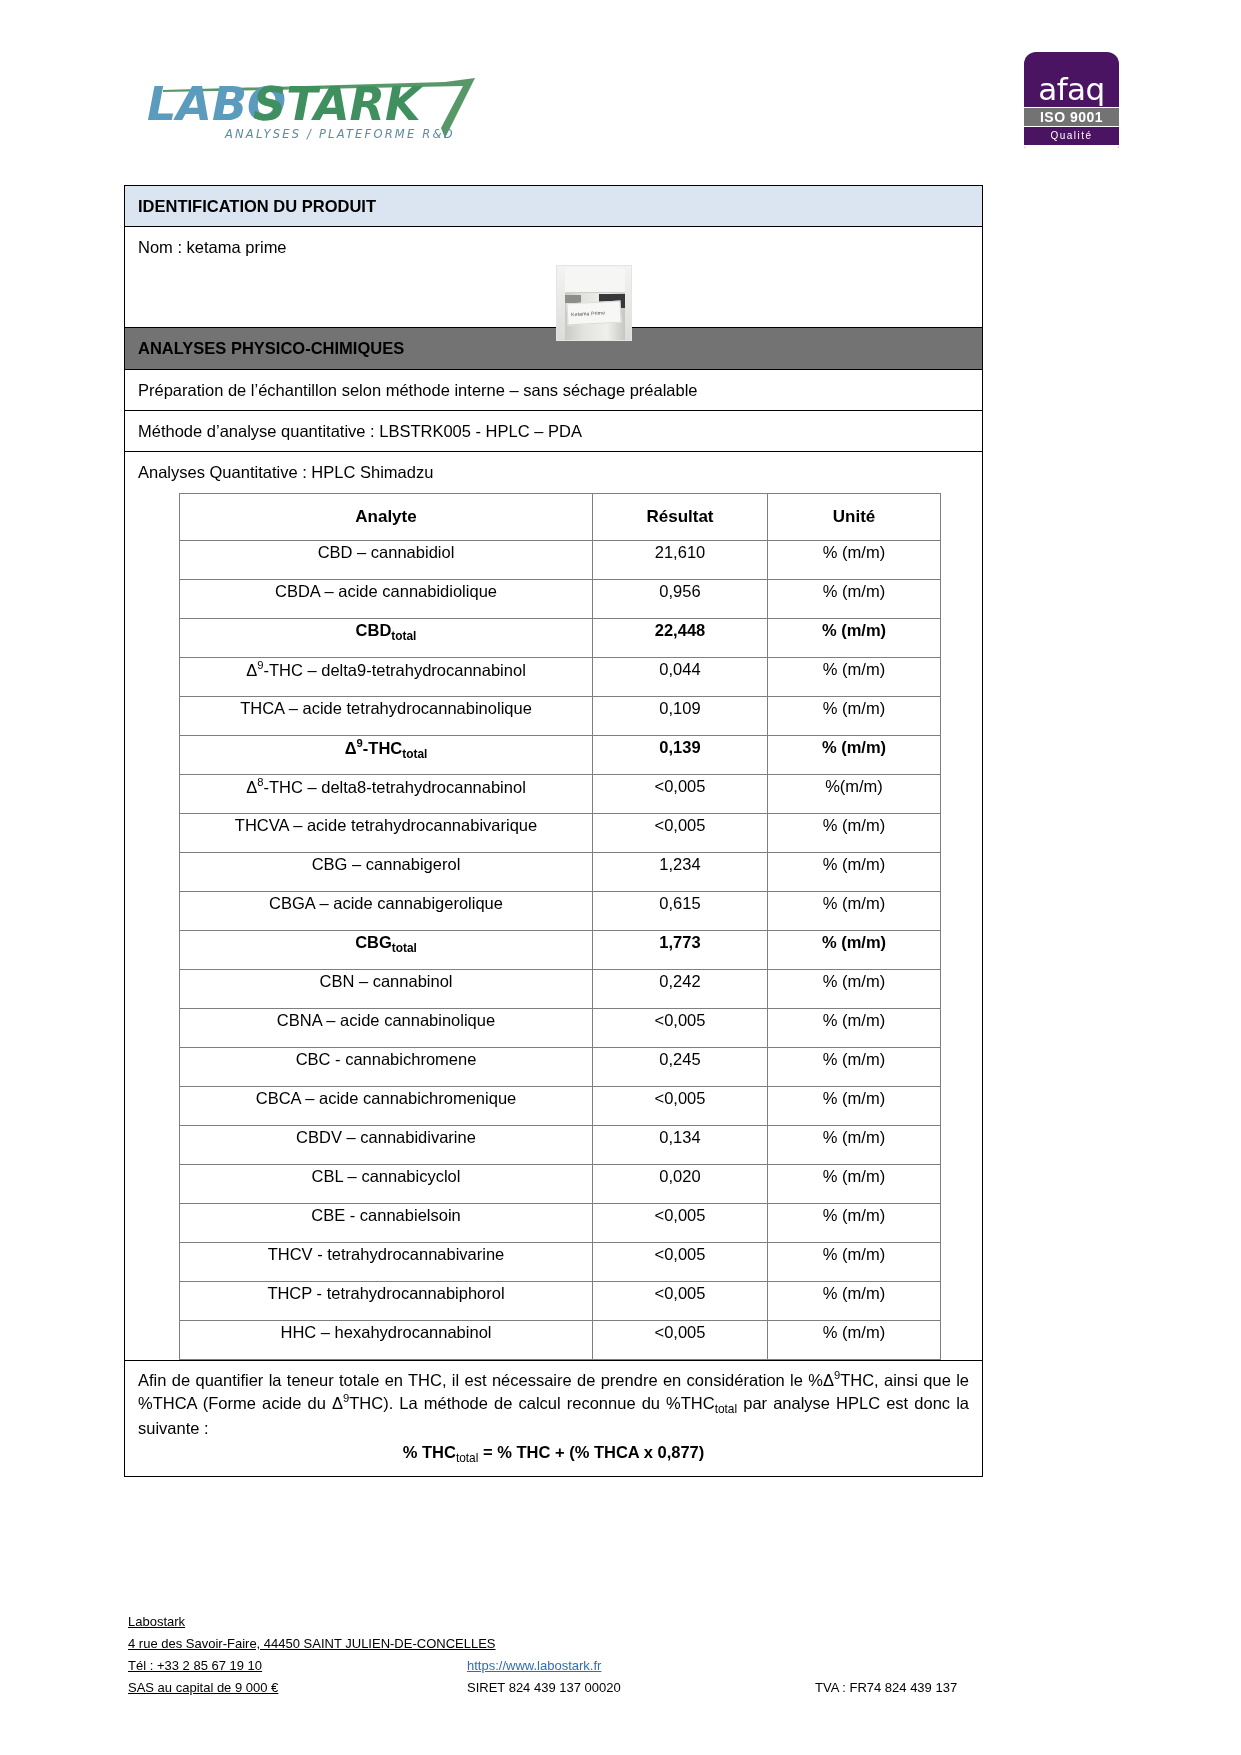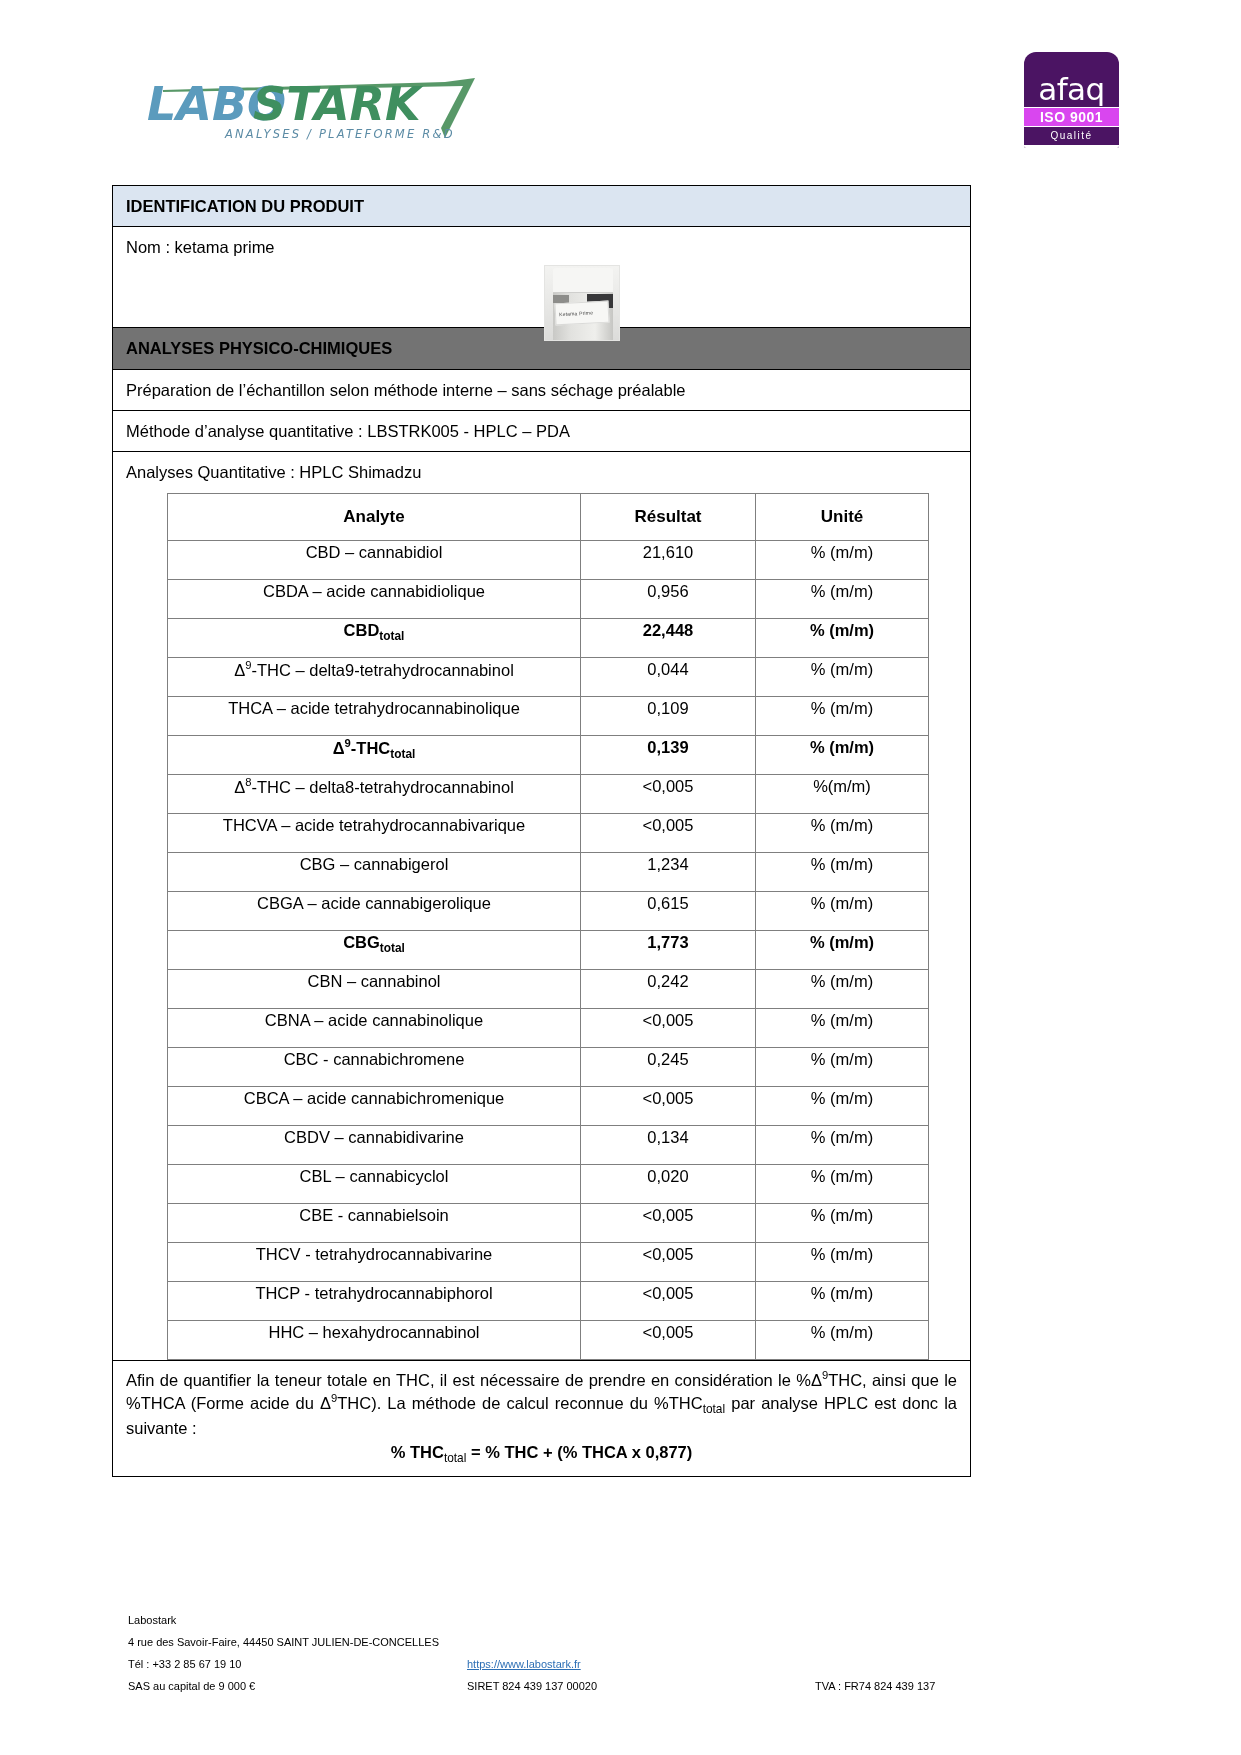--- a/index.html
+++ b/index.html
@@ -48,21 +48,21 @@
     font-family: "DejaVu Sans", sans-serif;
     color: #ffffff;
     font-size: 31px;
     font-weight: 400;
     line-height: 34px;
     margin-top: 20px;
     letter-spacing: -0.5px;
   }
   .cert-iso {
     margin-top: 1px;
-    background: #d946ef;
+    background: #737373;
     border-top: 1.5px solid #ffffff;
     border-bottom: 1.5px solid #ffffff;
     color: #ffffff;
     font-weight: bold;
     font-size: 14px;
     letter-spacing: 0.5px;
     width: 100%;
     text-align: center;
     padding: 1px 0;
     box-sizing: border-box;
@@ -82,21 +82,21 @@
     font-weight: bold;
     text-align: right;
     letter-spacing: 0.2px;
     padding: 3px 0;
     box-sizing: border-box;
   }
 
   
   .doc-wrap {
     position: absolute;
-    left: 112px;
+    left: 124px;
     top: 185px;
     width: 859px;
     border-radius: 7px;
   }
   .outer-tbl {
     width: 100%;
     border-collapse: collapse;
     table-layout: fixed;
   }
   .outer-tbl td {
@@ -187,22 +187,23 @@
     font-weight: bold;
     margin-top: 2px;
   }
 
   
   .footer {
     position: absolute;
     left: 128px;
     top: 1613px;
     width: 900px;
-    font-size: 11px;
+    font-size: 13px;
     line-height: 1.42;
+    text-decoration: underline;
   }
   .foot-row { position: relative; height: 22px; }
   .foot-mid { position: absolute; left: 339px; top: 0; }
   .foot-right { position: absolute; left: 687px; top: 0; }
   .weblink { color: #2d6fb5; text-decoration: underline; }
 </style>
 </head>
 <body>
 
 <div class="page-header">

